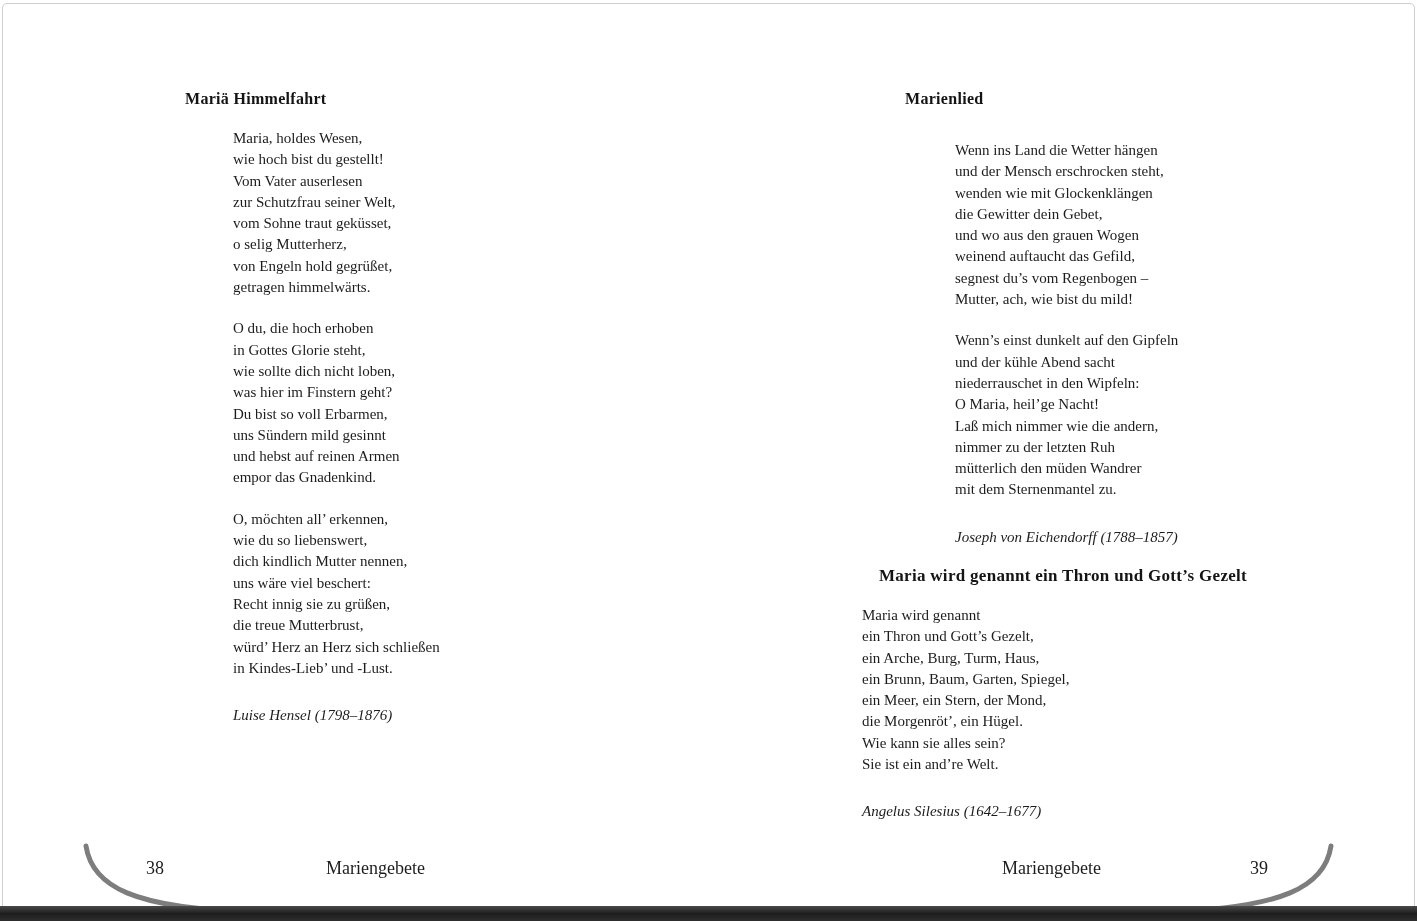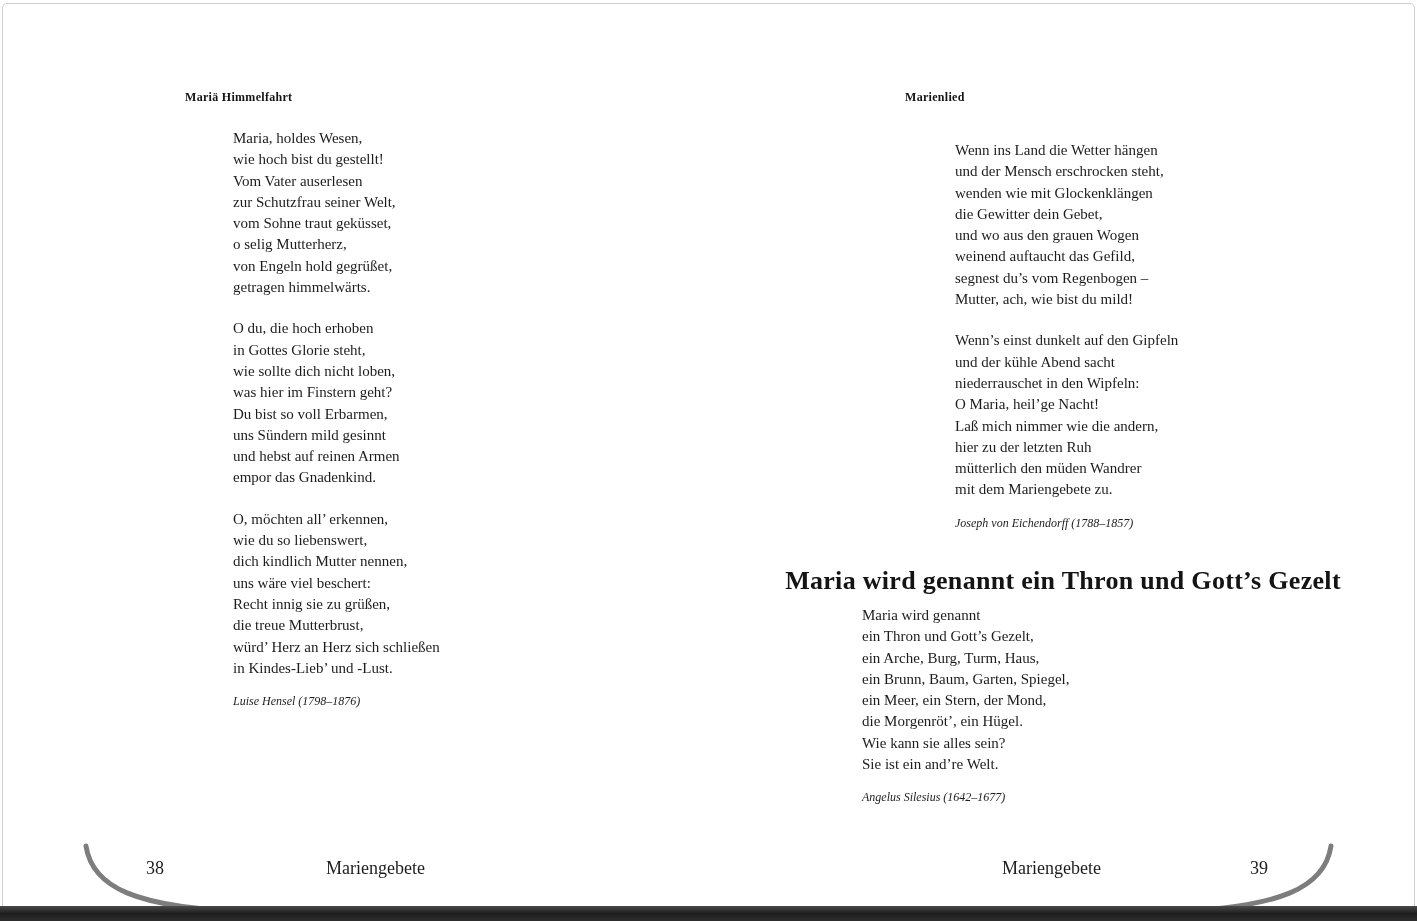--- a/index.html
+++ b/index.html
@@ -18,45 +18,45 @@
   .frame {
     position: absolute;
     left: 2px; top: 3px; right: 2px; bottom: 0;
     border: 1px solid #cfcfcf;
     border-radius: 5px 5px 0 0;
     pointer-events: none;
   }
   .poem-title {
     position: absolute;
     margin: 0;
-    font-size: 12px;
+    font-size: 16px;
     font-weight: bold;
     color: #141414;
     letter-spacing: 0.3px;
     white-space: nowrap;
     text-align: center;
   }
   .poem-title.big {
     left: 709px;
     width: 708px;
     text-align: center;
-    font-size: 26px;
+    font-size: 17px;
   }
   .poem-block {
     position: absolute;
     font-size: 15px;
     line-height: 21.3px;
     white-space: nowrap;
   }
   .stanza { margin-bottom: 20px; }
   .stanza:last-child { margin-bottom: 0; font-family: Liberation Serif, serif; }
   .attribution {
     font-style: italic;
-    font-size: 12px;
-    margin-top: 12px;
+    font-size: 15px;
+    margin-top: 26px;
   }
   .footer-text {
     position: absolute;
     top: 858px;
     font-size: 18px;
     color: #1c1c1c;
     white-space: nowrap;
   }
   .decor-svg {
     position: absolute;
@@ -127,23 +127,23 @@
           <div class="poem-line">weinend auftaucht das Gefild,</div>
           <div class="poem-line">segnest du’s vom Regenbogen –</div>
           <div class="poem-line">Mutter, ach, wie bist du mild!</div>
         </div>
         <div class="stanza">
           <div class="poem-line">Wenn’s einst dunkelt auf den Gipfeln</div>
           <div class="poem-line">und der kühle Abend sacht</div>
           <div class="poem-line">niederrauschet in den Wipfeln:</div>
           <div class="poem-line">O Maria, heil’ge Nacht!</div>
           <div class="poem-line">Laß mich nimmer wie die andern,</div>
-          <div class="poem-line">hier zu der letzten Ruh</div>
+          <div class="poem-line">nimmer zu der letzten Ruh</div>
           <div class="poem-line">mütterlich den müden Wandrer</div>
-          <div class="poem-line">mit dem Mariengebete zu.</div>
+          <div class="poem-line">mit dem Sternenmantel zu.</div>
         </div>
       </div>
     <div class="attribution">Joseph von Eichendorff (1788–1857)</div>
   </div>
 
   <h1 class="poem-title big" style="top:566px;">Maria wird genannt ein Thron und Gott’s Gezelt</h1>
 
   <div class="poem-block" style="left:862px; top:605px;">
     <div>
         <div class="stanza">

